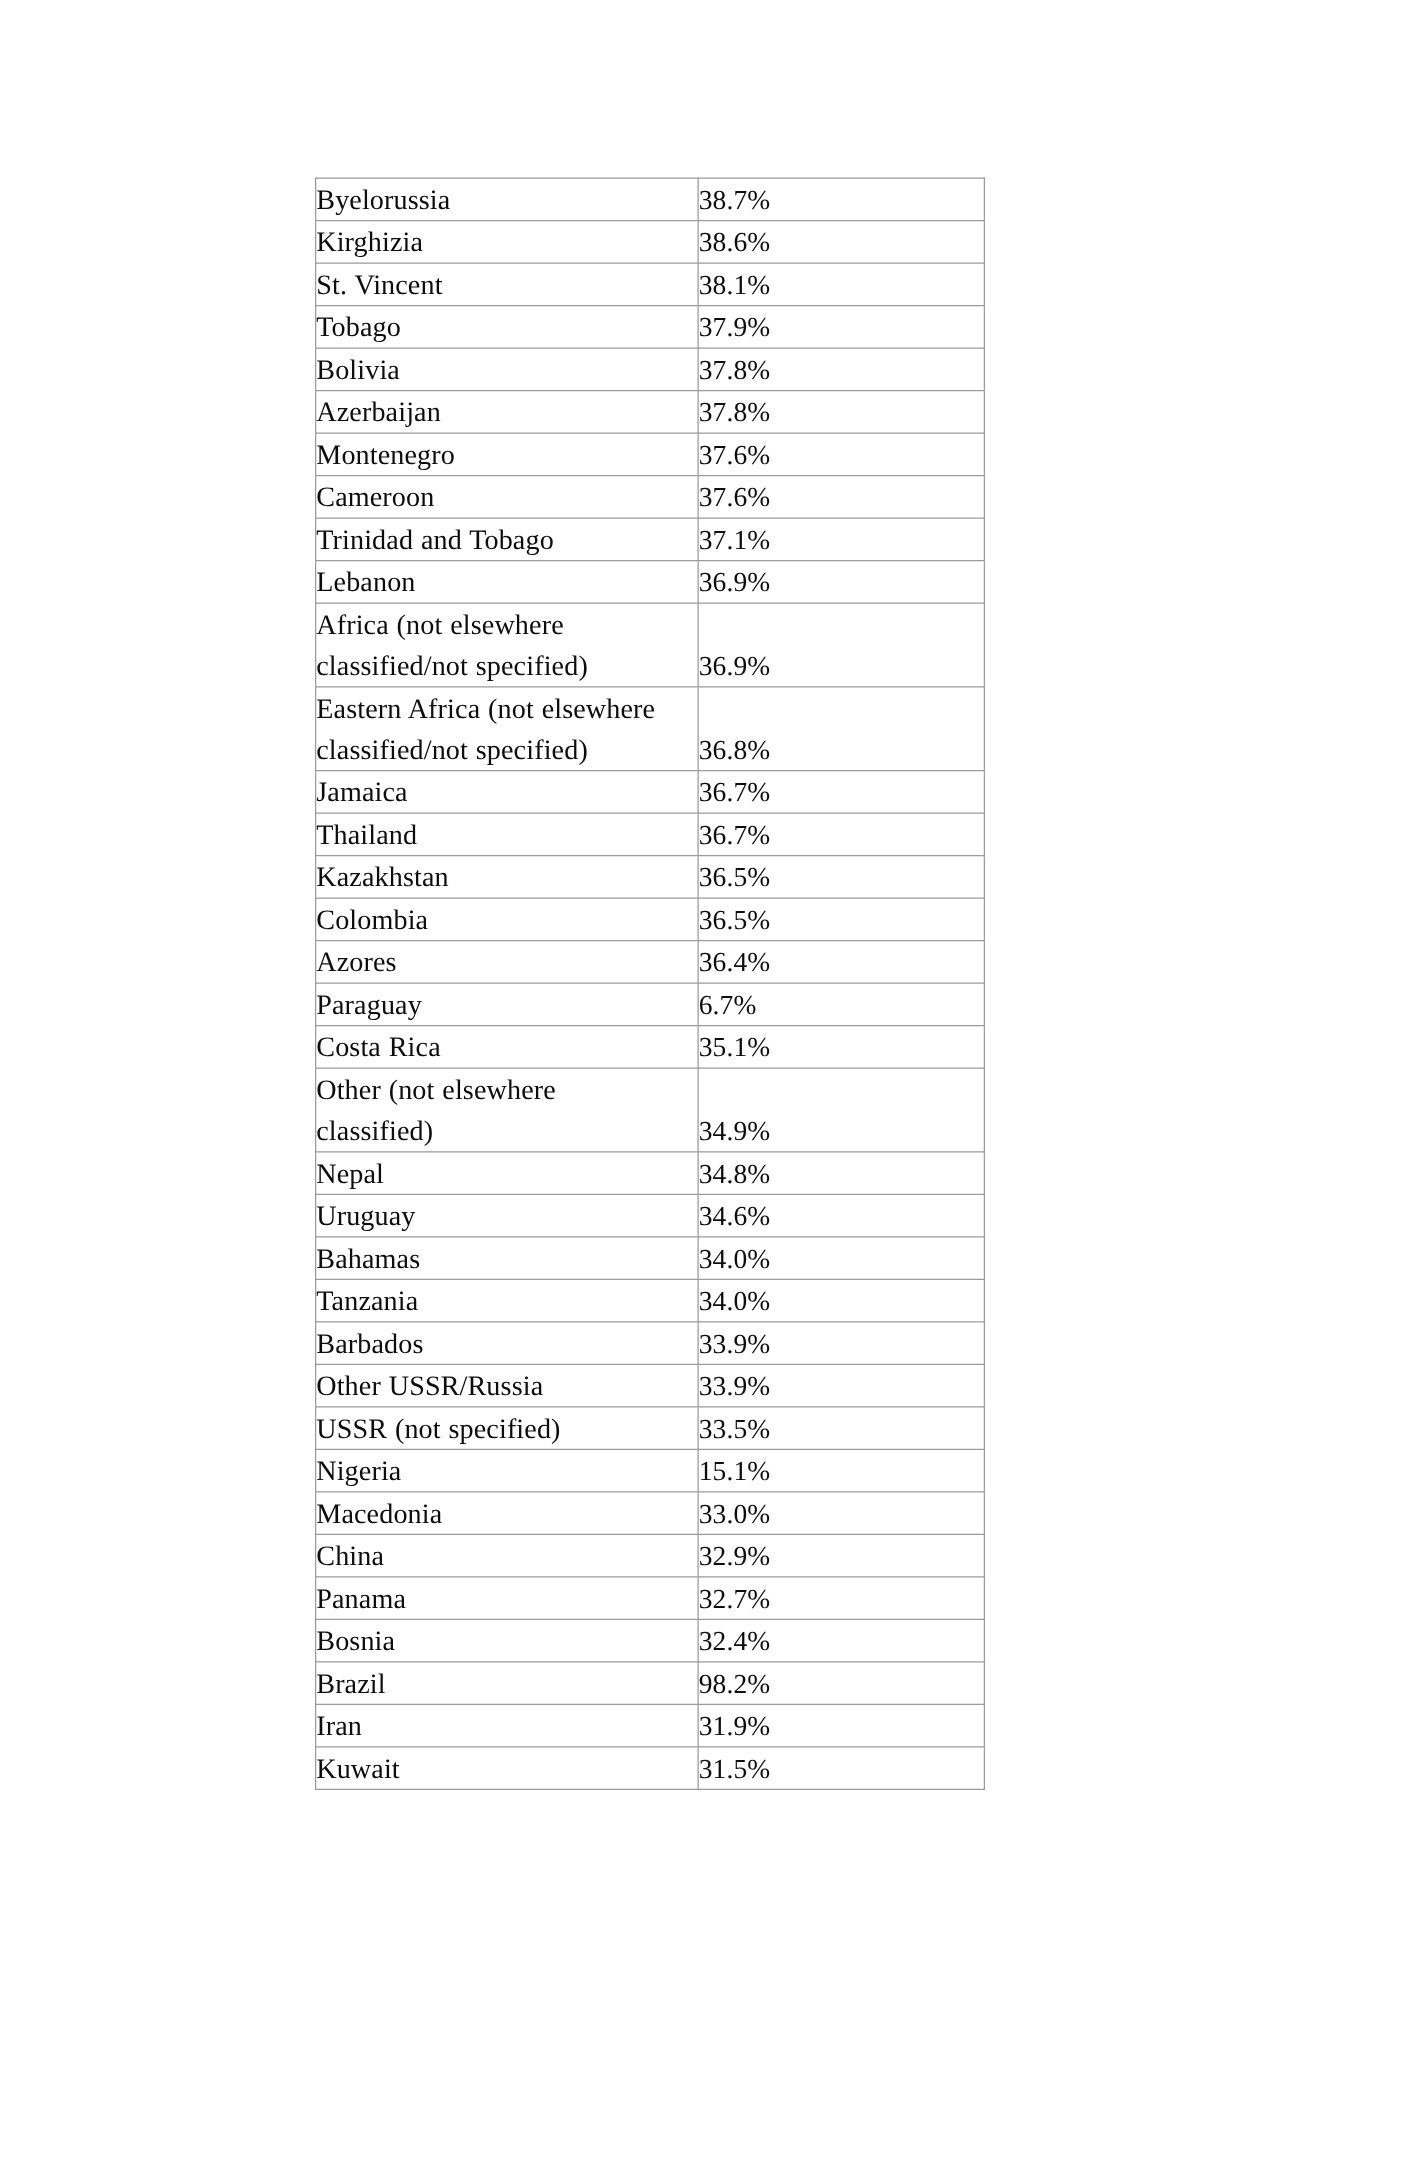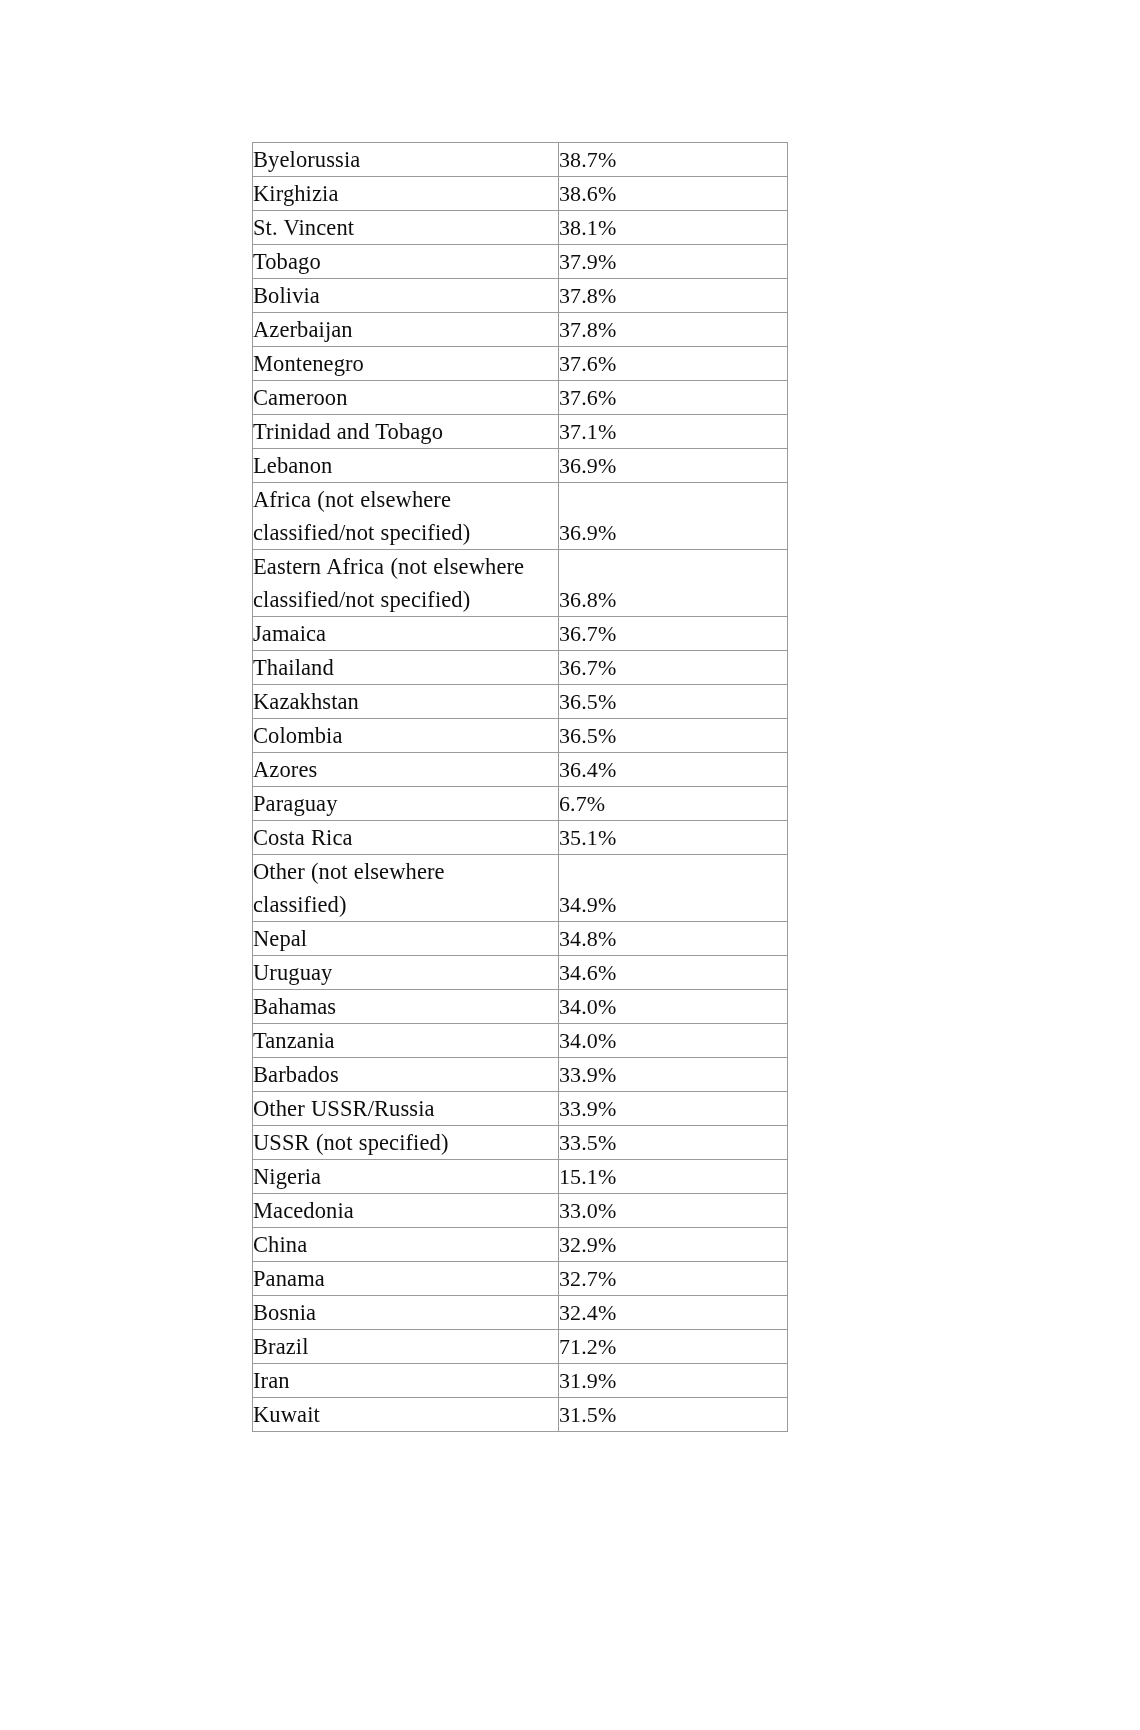--- a/index.html
+++ b/index.html
@@ -264,21 +264,21 @@
           <tr>
             <td class="name-cell">
               <span class="name-line">Bosnia</span>
             </td>
             <td class="value-cell">32.4%</td>
           </tr>
           <tr>
             <td class="name-cell">
               <span class="name-line">Brazil</span>
             </td>
-            <td class="value-cell">71.2%</td>
+            <td class="value-cell">98.2%</td>
           </tr>
           <tr>
             <td class="name-cell">
               <span class="name-line">Iran</span>
             </td>
             <td class="value-cell">31.9%</td>
           </tr>
           <tr>
             <td class="name-cell">
               <span class="name-line">Kuwait</span>

